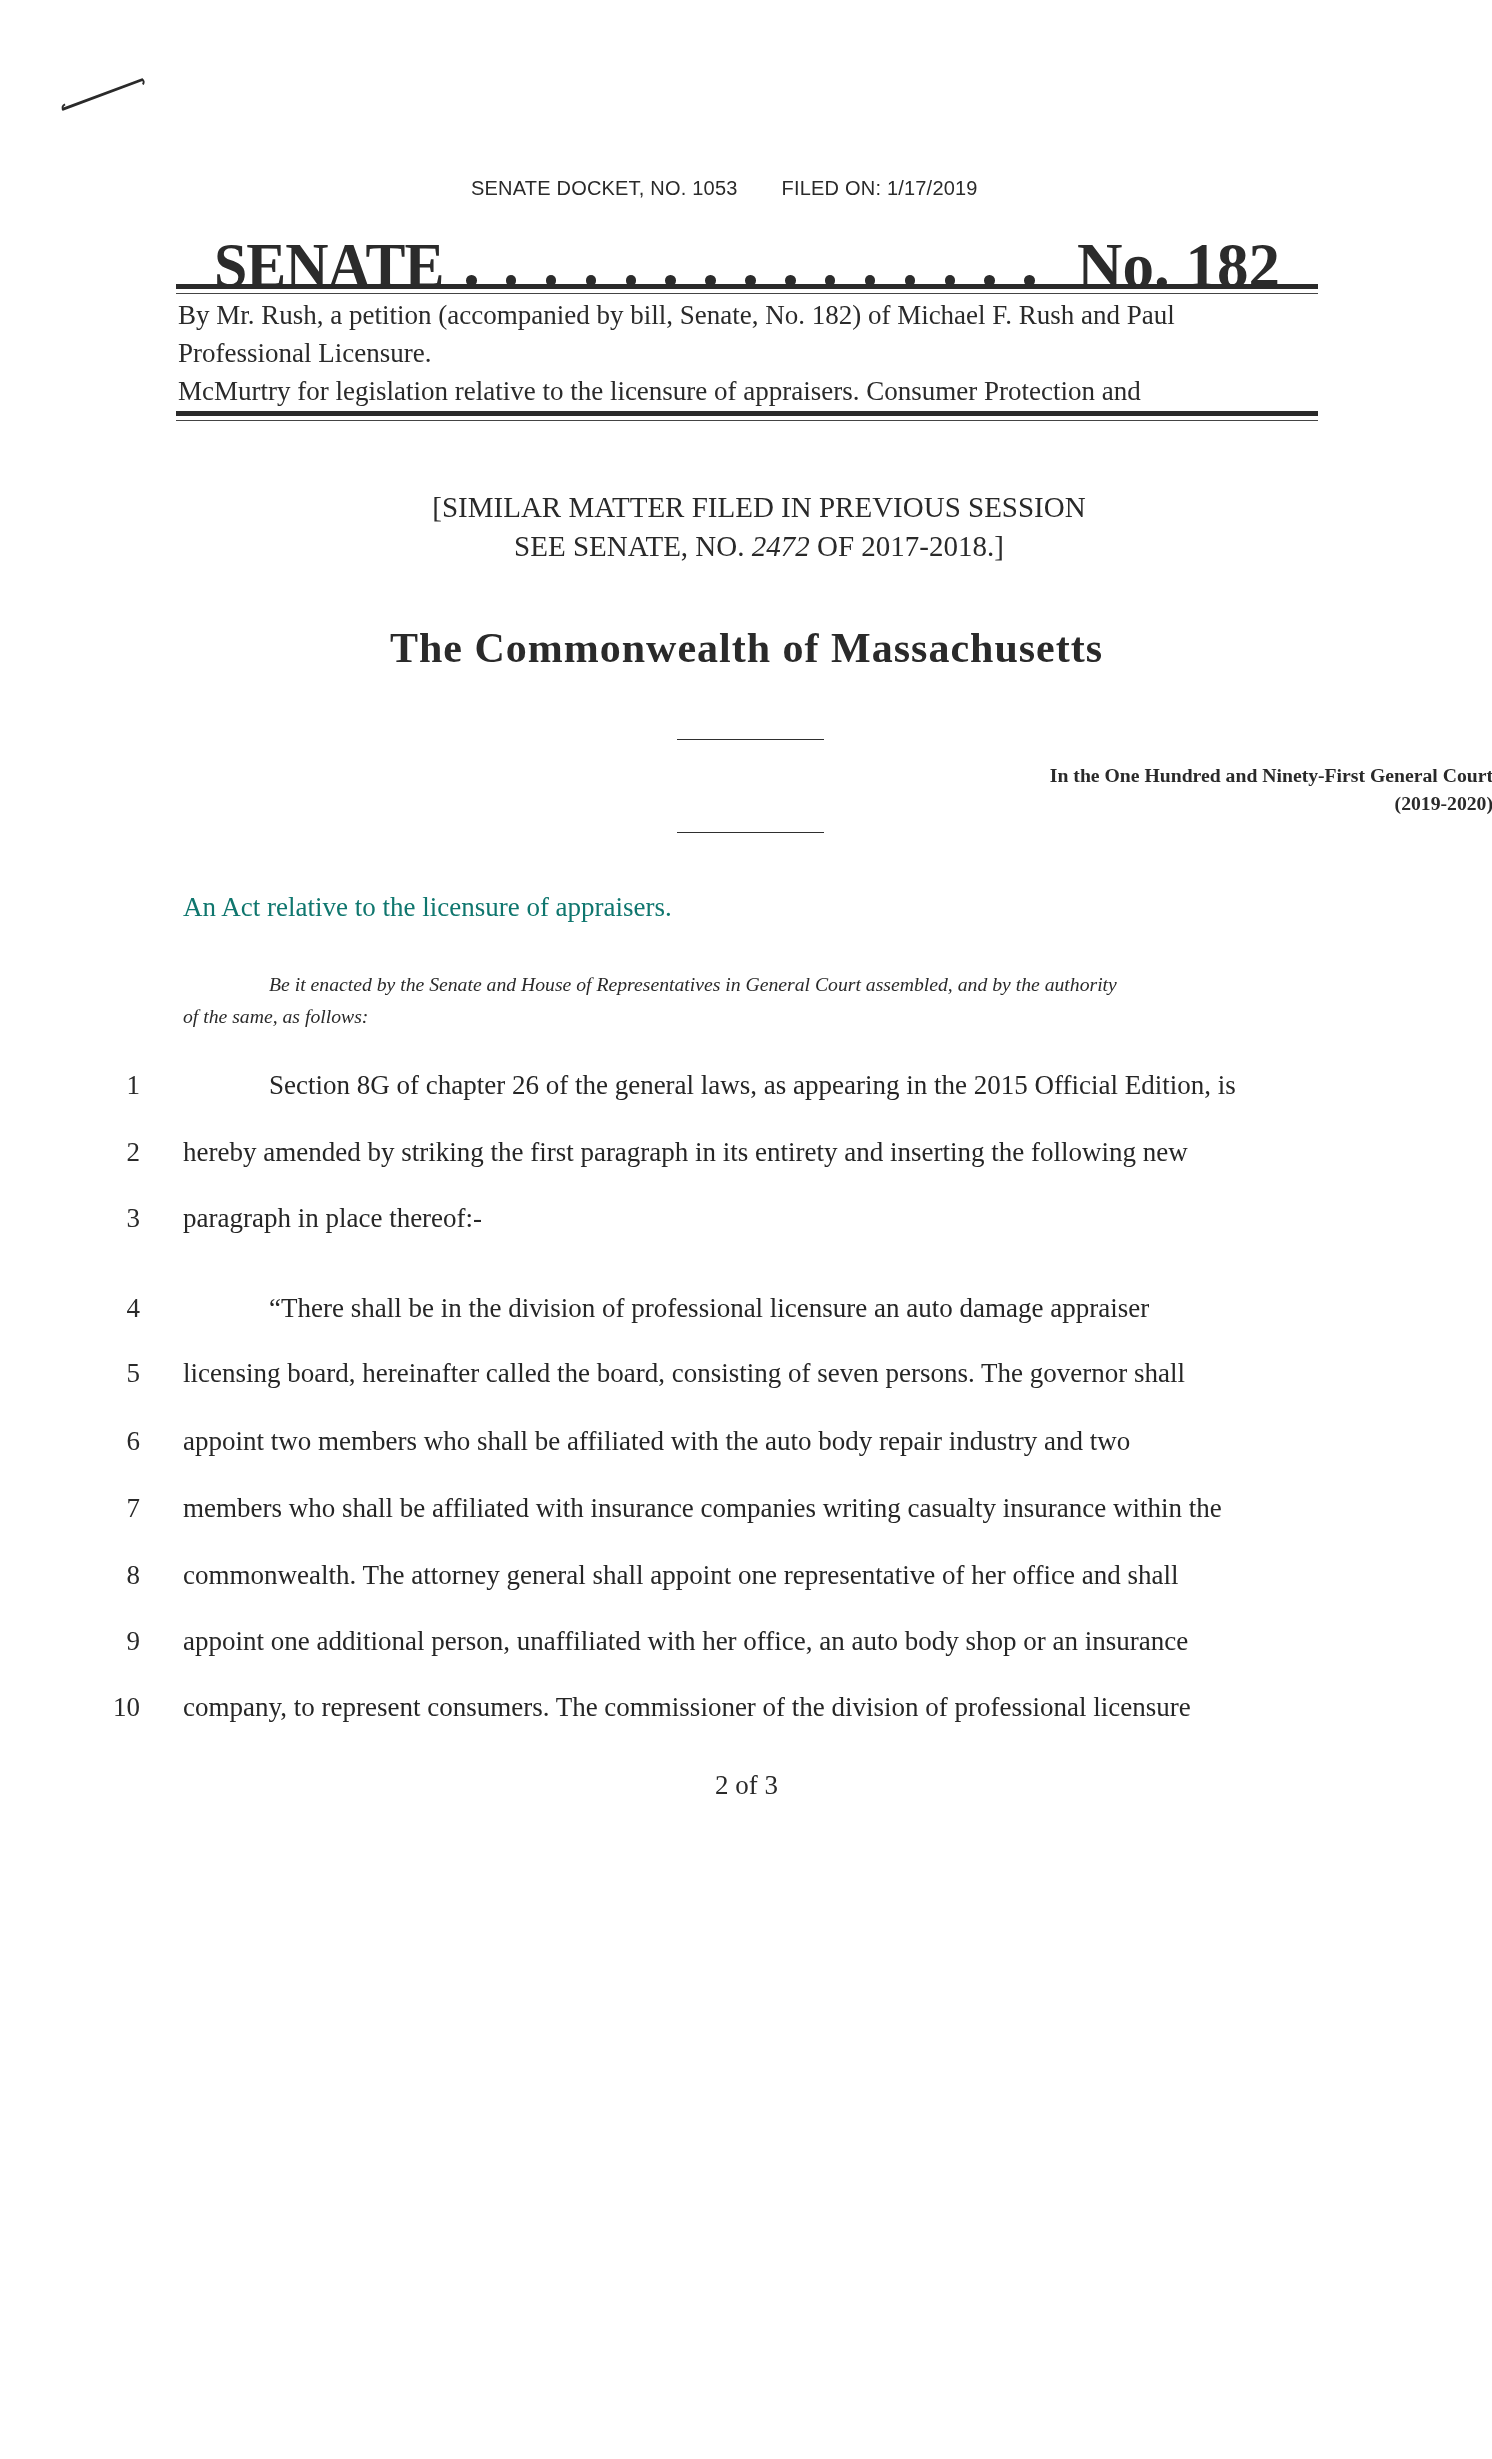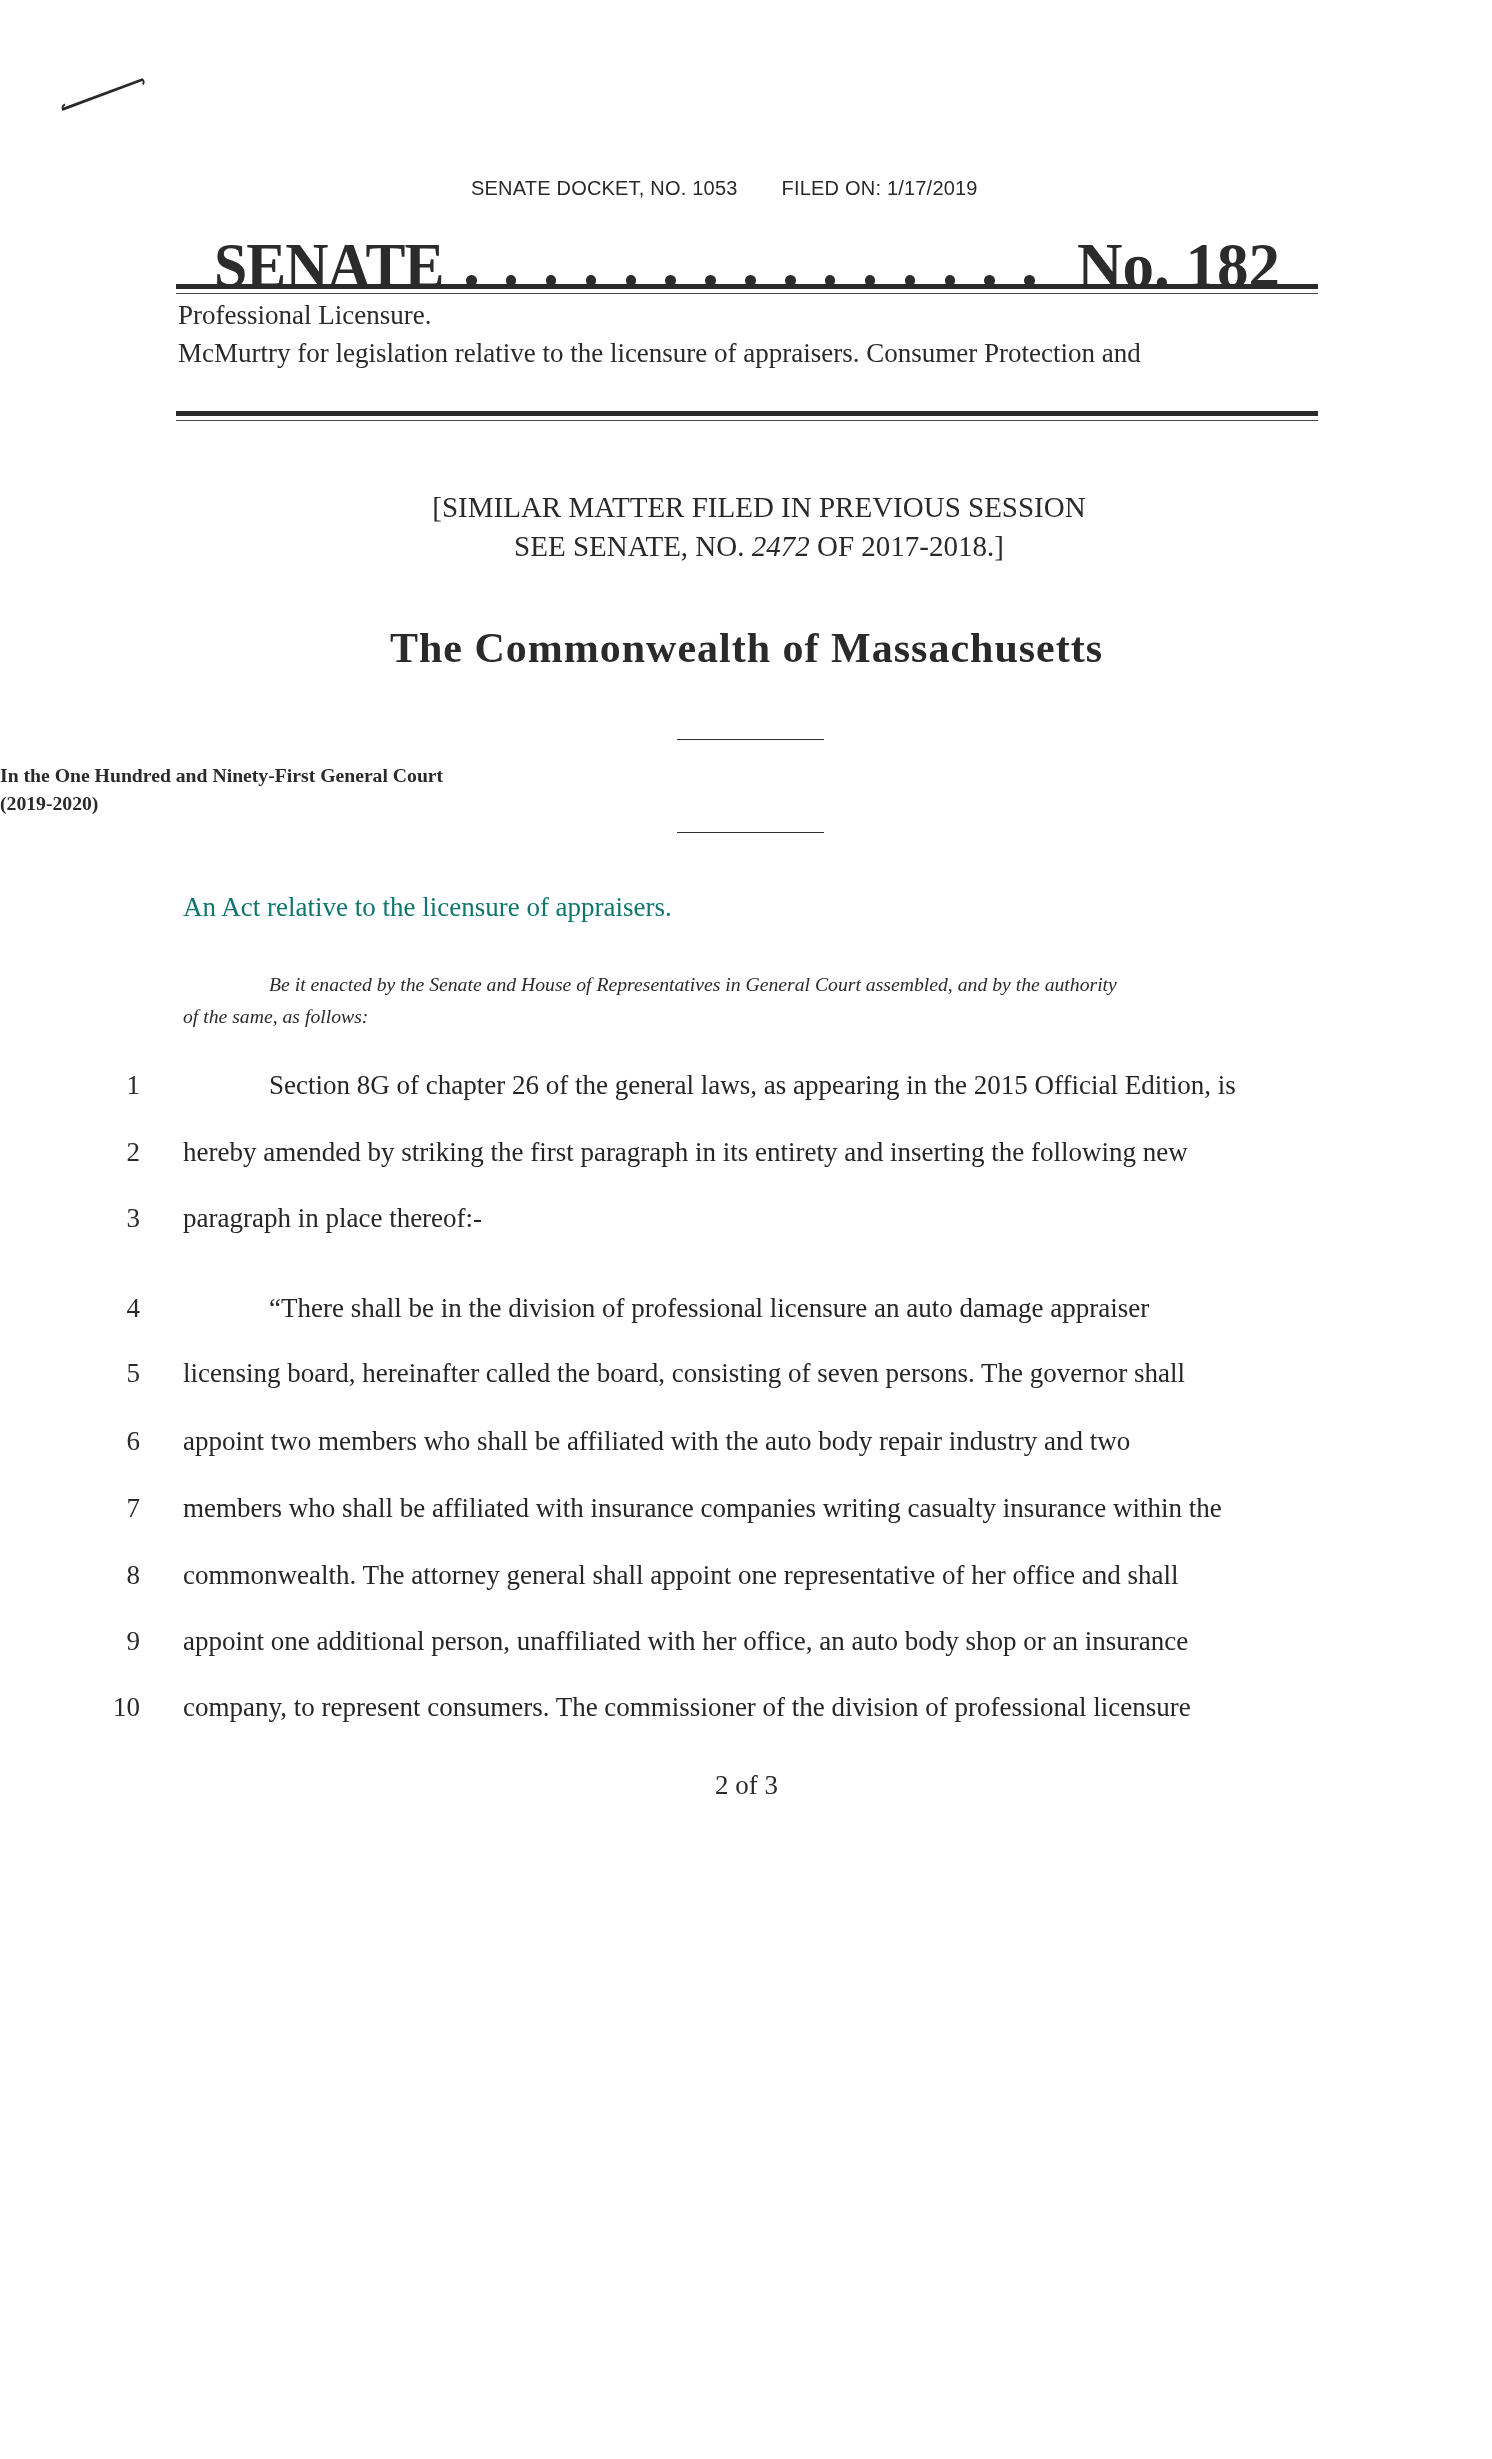--- a/index.html
+++ b/index.html
@@ -17,21 +17,21 @@
   .rule-top { top:284px; }
   .rule-bot { top:411px; }
   .petition { left:178px; top:296px; width:1143px; font-size:27px; line-height:38px; color:#2a2a2a; white-space:normal; }
   .petition div { white-space:nowrap; }
   .similar { left:0; width:1493px; top:488px; text-align:center; font-size:29px; line-height:39px; color:#2a2a2a; }
   .similar div { padding-left:25px; }
   .commonwealth { left:0; width:1493px; top:624px; text-align:center; font-size:42px; font-weight:bold; letter-spacing:1px; color:#2a2a2a; font-family:"Liberation Serif", serif; font-style:normal; }
   .short-rule { left:677px; width:147px; height:0; border-top:1.9px solid #2f2f2f; }
   .sr1 { top:739px; }
   .sr2 { top:832px; }
-  .court { left:0; width:1493px; top:761px; text-align:left; font-weight:bold; font-size:19.7px; line-height:28px; color:#2a2a2a; }
+  .court { left:0; width:1493px; top:761px; text-align:right; font-weight:bold; font-size:19.7px; line-height:28px; color:#2a2a2a; }
   .act-title { left:183px; top:892px; font-size:27px; color:#0f766e; }
   .enacting { left:183px; top:968px; width:1143px; font-style:italic; font-size:19.7px; line-height:32px; color:#2a2a2a; }
   .enacting .first { padding-left:86px; }
   .body-line { left:183px; font-size:27px; line-height:33px; color:#262626; }
   .line-no { left:96px; width:44px; text-align:right; font-size:27px; line-height:33px; color:#2a2a2a; }
   .indent { padding-left:86px; }
   .page-no { left:0; width:1493px; top:1770px; text-align:center; font-size:27px; color:#2a2a2a; }
 </style>
 </head>
 <body>
@@ -64,20 +64,21 @@
       <i></i>
       <i></i>
       <i></i>
     </div>
   <span class="senate-no">No. 182</span>
 </div>
 
 <div class="abs rule-double rule-top"></div>
 
 <div class="abs petition">
+  <div>By Mr. Rush, a petition (accompanied by bill, Senate, No. 182) of Michael F. Rush and Paul</div>
   <div>Professional Licensure.</div>
   <div>McMurtry for legislation relative to the licensure of appraisers.  Consumer Protection and</div>
 </div>
 
 <div class="abs rule-double rule-bot"></div>
 
 <div class="abs similar">
   <div>[SIMILAR MATTER FILED IN PREVIOUS SESSION</div>
   <div><span>SEE SENATE, NO. </span><em>2472</em><span> OF 2017-2018.]</span></div>
 </div>

